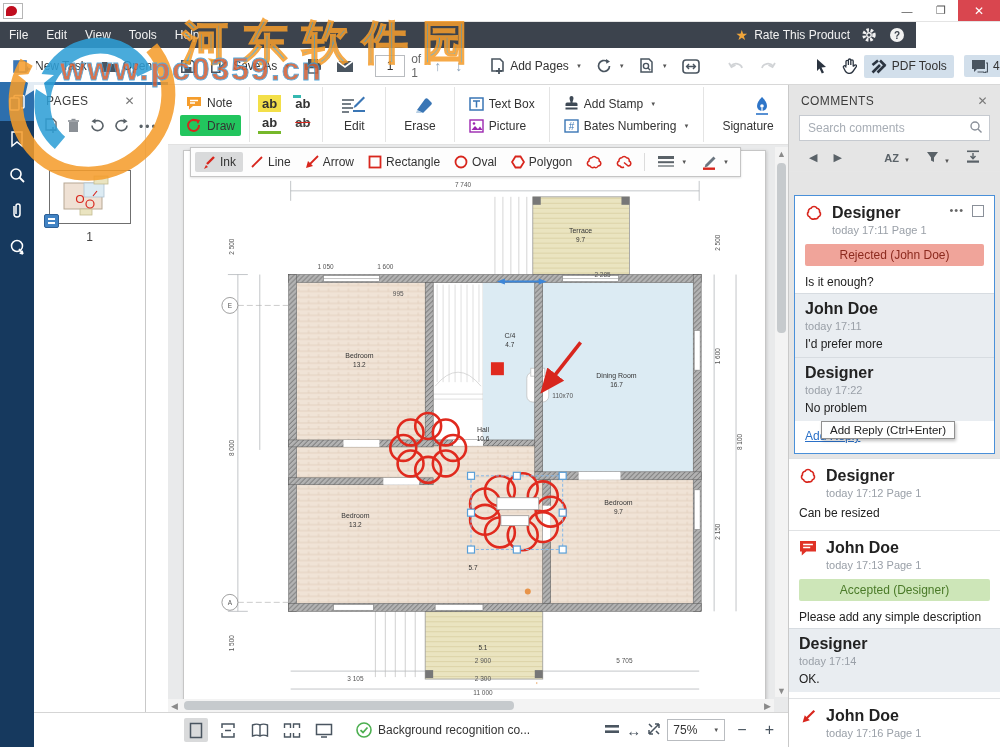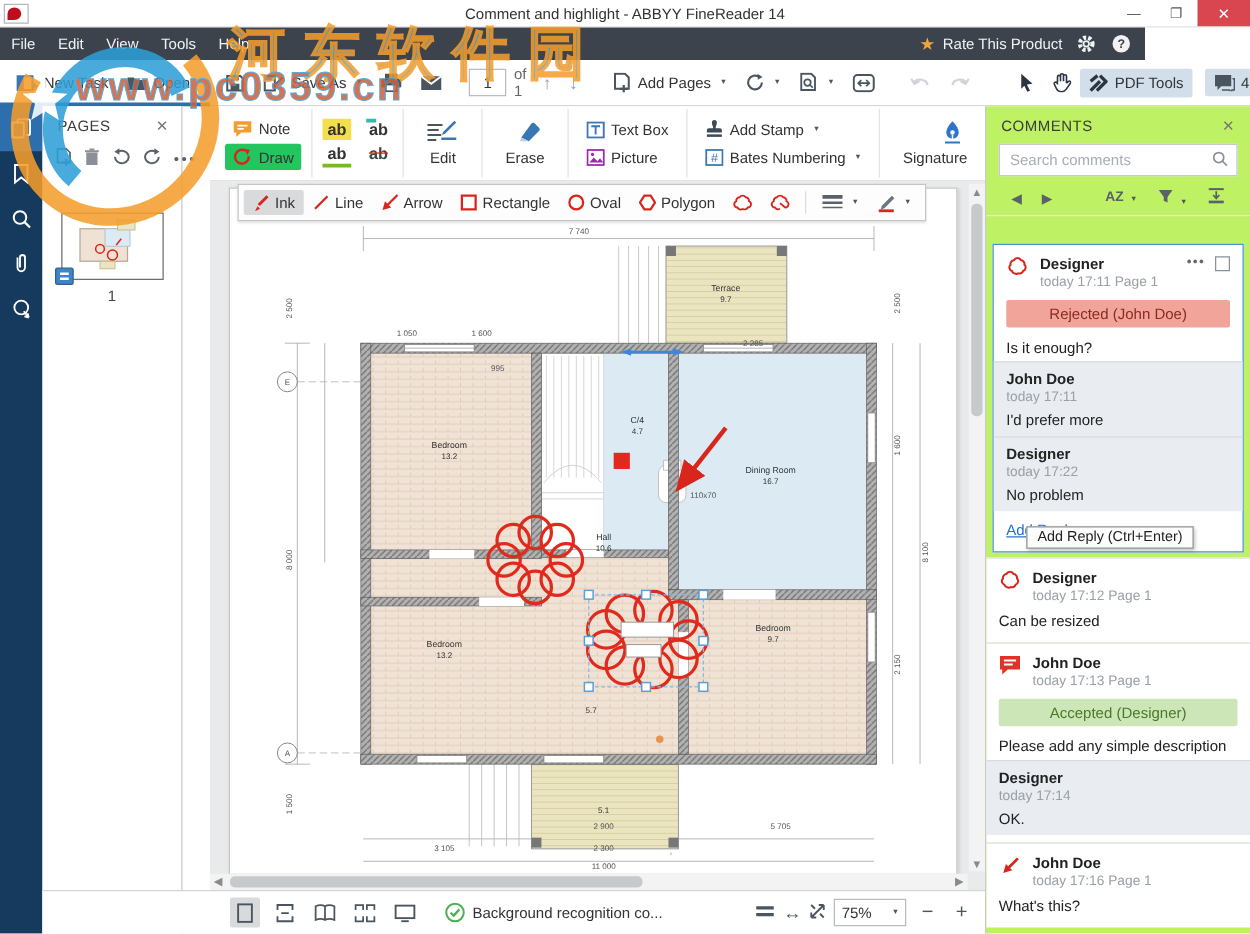--- a/index.html
+++ b/index.html
@@ -77,36 +77,36 @@
   .dt-btn.sel { background:#d9dadb; }
   .dt-sep { width:1px; height:18px; background:#dcdcdc; margin:0 5px; }
 
   .vscroll { position:absolute; right:0; top:2px; width:13px; bottom:15px; background:#f3f3f3; }
   .hscroll { position:absolute; left:0; right:14px; bottom:0; height:13px; background:#f3f3f3; }
   .scroll-arrow { position:absolute; color:#8a8a8a; font-size:9px; width:13px; height:13px; display:flex; align-items:center; justify-content:center; }
   .vthumb { position:absolute; left:2px; top:16px; width:9px; height:170px; background:#c6cacd; border-radius:4px; }
   .hthumb { position:absolute; top:2px; left:16px; height:9px; width:330px; background:#c6cacd; border-radius:4px; }
 
   
-  .comments-panel { position:absolute; right:0; top:85px; width:212px; bottom:0; background:#bef264; border-left:1px solid #c9c9c9; }
+  .comments-panel { position:absolute; right:0; top:85px; width:212px; bottom:0; background:#e5e5e5; border-left:1px solid #c9c9c9; }
   .cp-head { display:flex; align-items:center; padding:9px 12px 5px 12px; color:#3c3c3c; letter-spacing:.4px; }
   .cp-close { margin-left:auto; color:#777; }
   .cp-search { position:relative; margin:2px 10px 6px 10px; }
   .cp-search input { width:100%; height:26px; border:1px solid #c6cad0; padding:0 26px 0 8px; font-size:12px; color:#333; font-family:inherit; }
   .cp-search input::placeholder { color:#a7adb5; }
   .cp-search .mag { position:absolute; right:7px; top:5px; }
   .cp-nav { display:flex; align-items:center; padding:3px 12px 6px 12px; color:#5a6268; border-bottom:1px solid #e6e6e6; }
   .cp-nav .grow { flex:1; }
   .cp-nav .nv { padding:0 8px; font-size:11px; }
   .threads { position:absolute; left:0; right:0; top:108px; bottom:0; overflow:hidden; }
   .thread { background:#fff; border-top:1px solid #e0e2e4; padding:8px 0 6px 0; }
   .thread.selected { border:1px solid #4a90d9; margin:2px 5px 4px 5px; padding-top:8px; }
   .t-head { display:flex; align-items:flex-start; padding:0 10px; }
   .t-icon { width:20px; margin-right:7px; margin-top:1px; }
-  .t-author { font-weight:bold; font-size:12px; color:#222; }
+  .t-author { font-weight:bold; font-size:16px; color:#222; }
   .t-meta { font-size:11px; color:#9aa0a8; margin-top:2px; }
   .t-more { margin-left:auto; color:#666; letter-spacing:1px; font-size:11px; }
   .t-check { width:12px; height:12px; border:1px solid #8a9099; margin-left:8px; margin-top:1px; }
   .t-banner { margin:8px 10px 2px 10px; height:22px; display:flex; align-items:center; justify-content:center; font-size:12px; border-radius:2px; }
   .t-banner.rejected { background:#f0a49a; color:#8c2a1e; }
   .t-banner.accepted { background:#cde6b8; color:#4a7a28; }
   .t-text { padding:7px 10px 4px 10px; font-size:12px; color:#222; }
   .reply { background:#e9edf1; border-top:1px solid #d7dce1; padding:6px 10px; }
   .reply .t-text { padding:5px 0 0 0; }
   .add-reply { padding:8px 10px 4px 10px; }
@@ -134,21 +134,20 @@
 </head>
 <body>
 
 <div class="app">
 
   <div class="titlebar">
     <div class="app-logo">
         <div class="inner"></div>
         <div class="dot"></div>
       </div>
-    <div class="win-title">Comment and highlight - ABBYY FineReader 14</div>
     <div class="win-controls">
       <div class="win-btn">—</div>
       <div class="win-btn">❐</div>
       <div class="win-btn close">✕</div>
     </div>
   </div>
 
   <div class="menubar">
     <div id="menu-items" style="display:flex;">
         <div class="menu-item">File</div>

